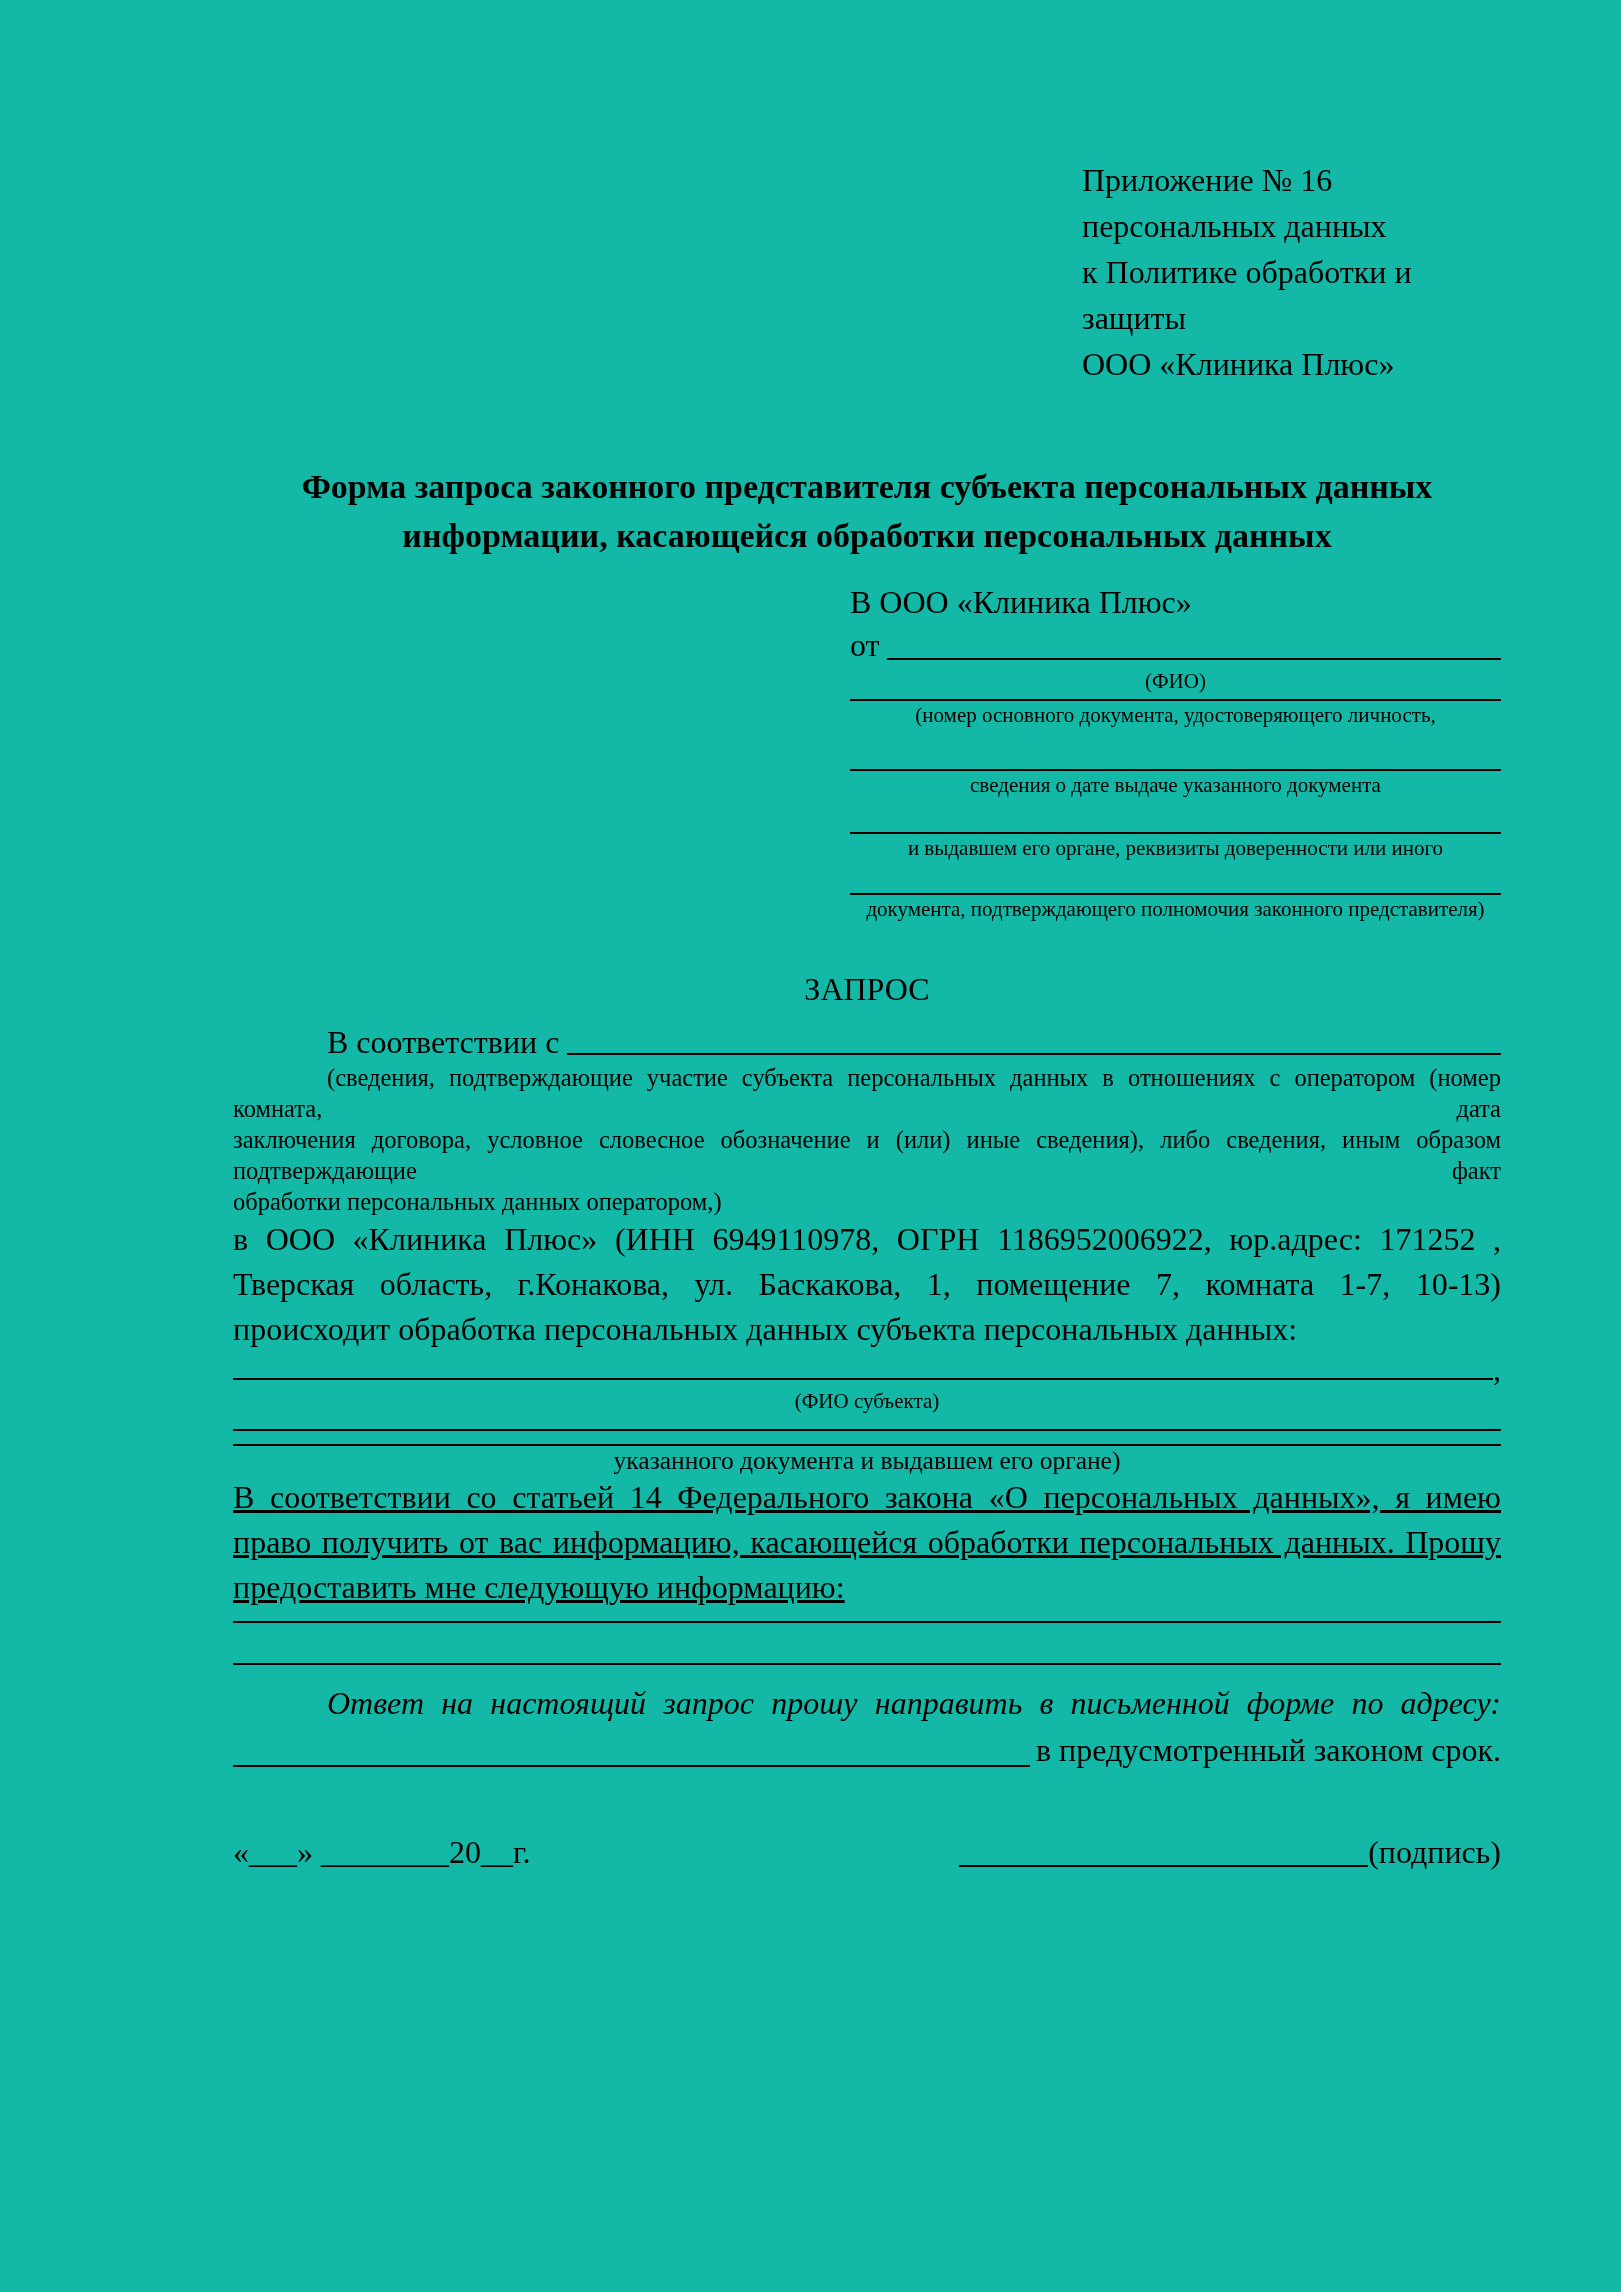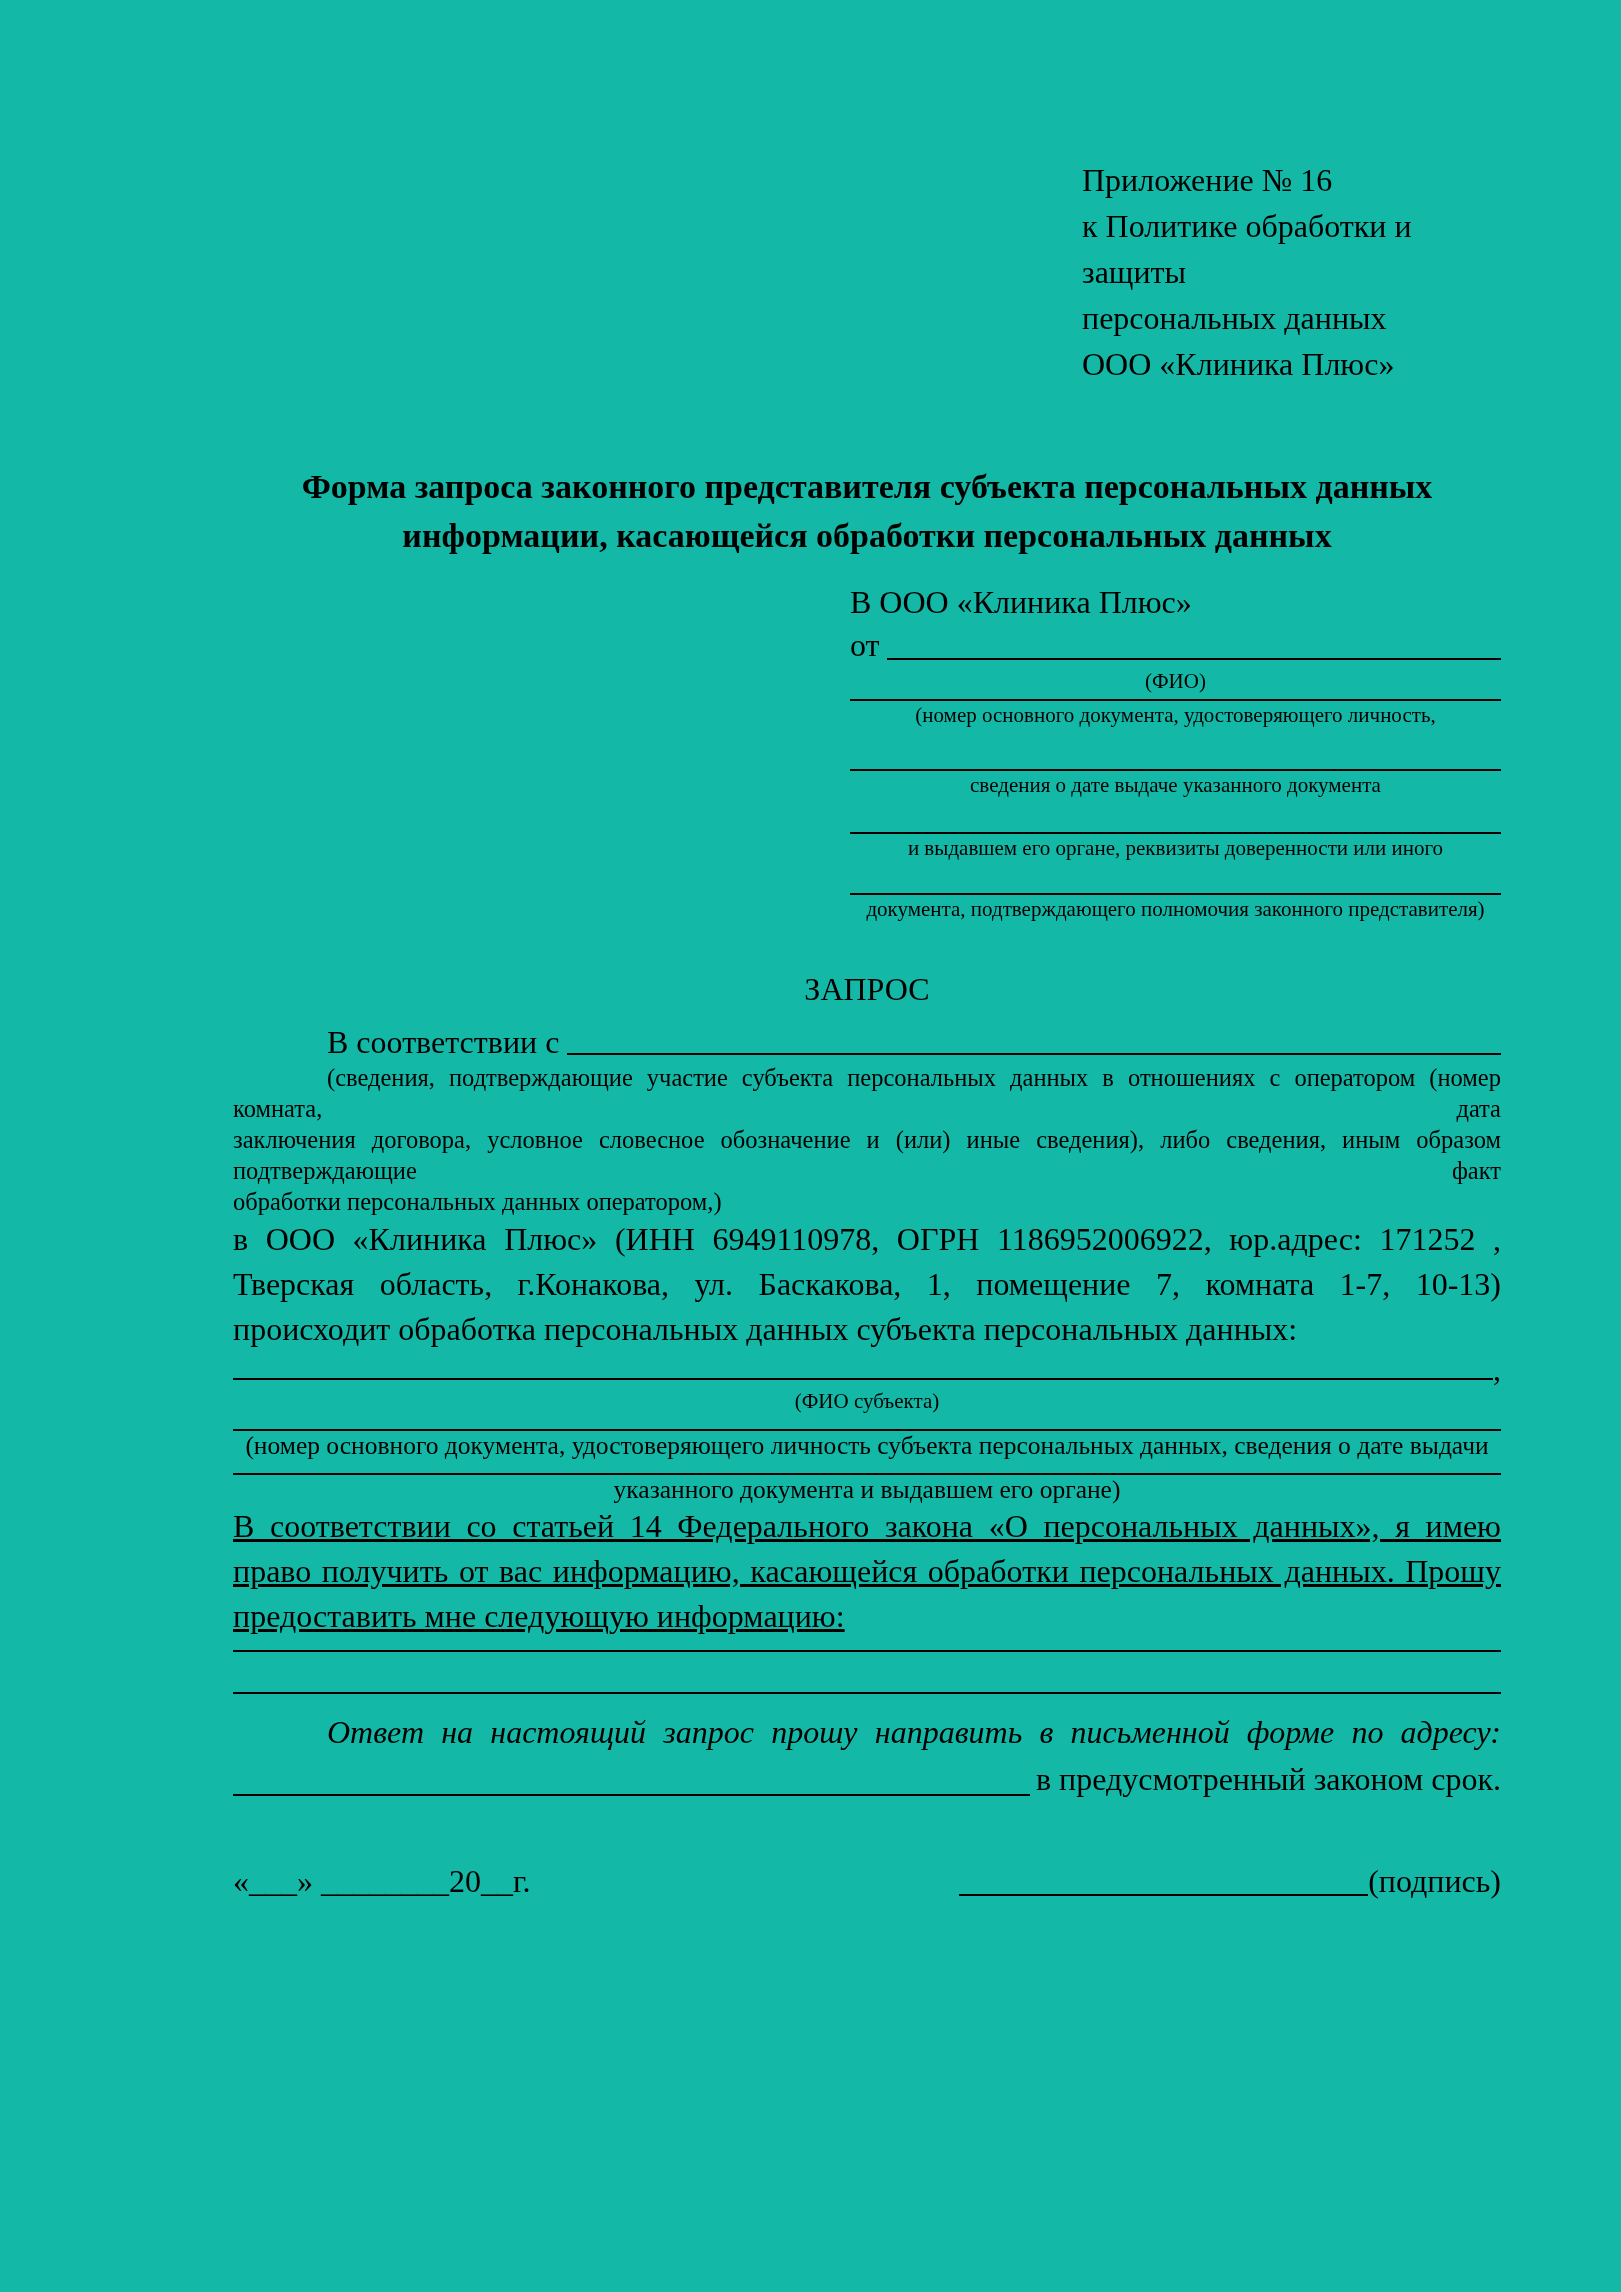--- a/index.html
+++ b/index.html
@@ -64,22 +64,22 @@
   .sigcap{white-space:pre;}
 </style>
 </head>
 <body>
 
 <div class="page">
   <div class="content">
 
     <div class="hdr">
       <div>Приложение № 16</div>
+      <div>персональных данных</div>
       <div>к Политике обработки и защиты</div>
-      <div>персональных данных</div>
       <div>ООО «Клиника Плюс»</div>
     </div>
 
     <div class="title">
       <div>Форма запроса законного представителя субъекта персональных данных</div>
       <div>информации, касающейся обработки персональных данных</div>
     </div>
 
     <div class="addr">
       <div class="addr-to">В ООО «Клиника Плюс»</div>
@@ -121,21 +121,20 @@
       <div>происходит обработка персональных данных субъекта персональных данных:</div>
     </div>
 
     <div class="row fio-row">
       <div class="fill" style="margin-left:0;"></div>
       <span class="comma">,</span>
     </div>
     <div class="cap">(ФИО субъекта)</div>
 
     <div class="ln h13"></div>
-    <div class="capw">(номер основного документа, удостоверяющего личность субъекта персональных данных, сведения о дате выдачи</div>
 
     <div class="ln h13"></div>
     <div class="capw">указанного документа и выдавшем его органе)</div>
 
     <div class="stmt">
       <div class="jl" style="text-align:justify;text-align-last:justify;">В соответствии со статьей 14 Федерального закона «О персональных данных», я имею</div>
       <div class="jl" style="text-align:justify;text-align-last:justify;">право получить от вас информацию, касающейся обработки персональных данных. Прошу</div>
       <div>предоставить мне следующую информацию:</div>
     </div>
 

